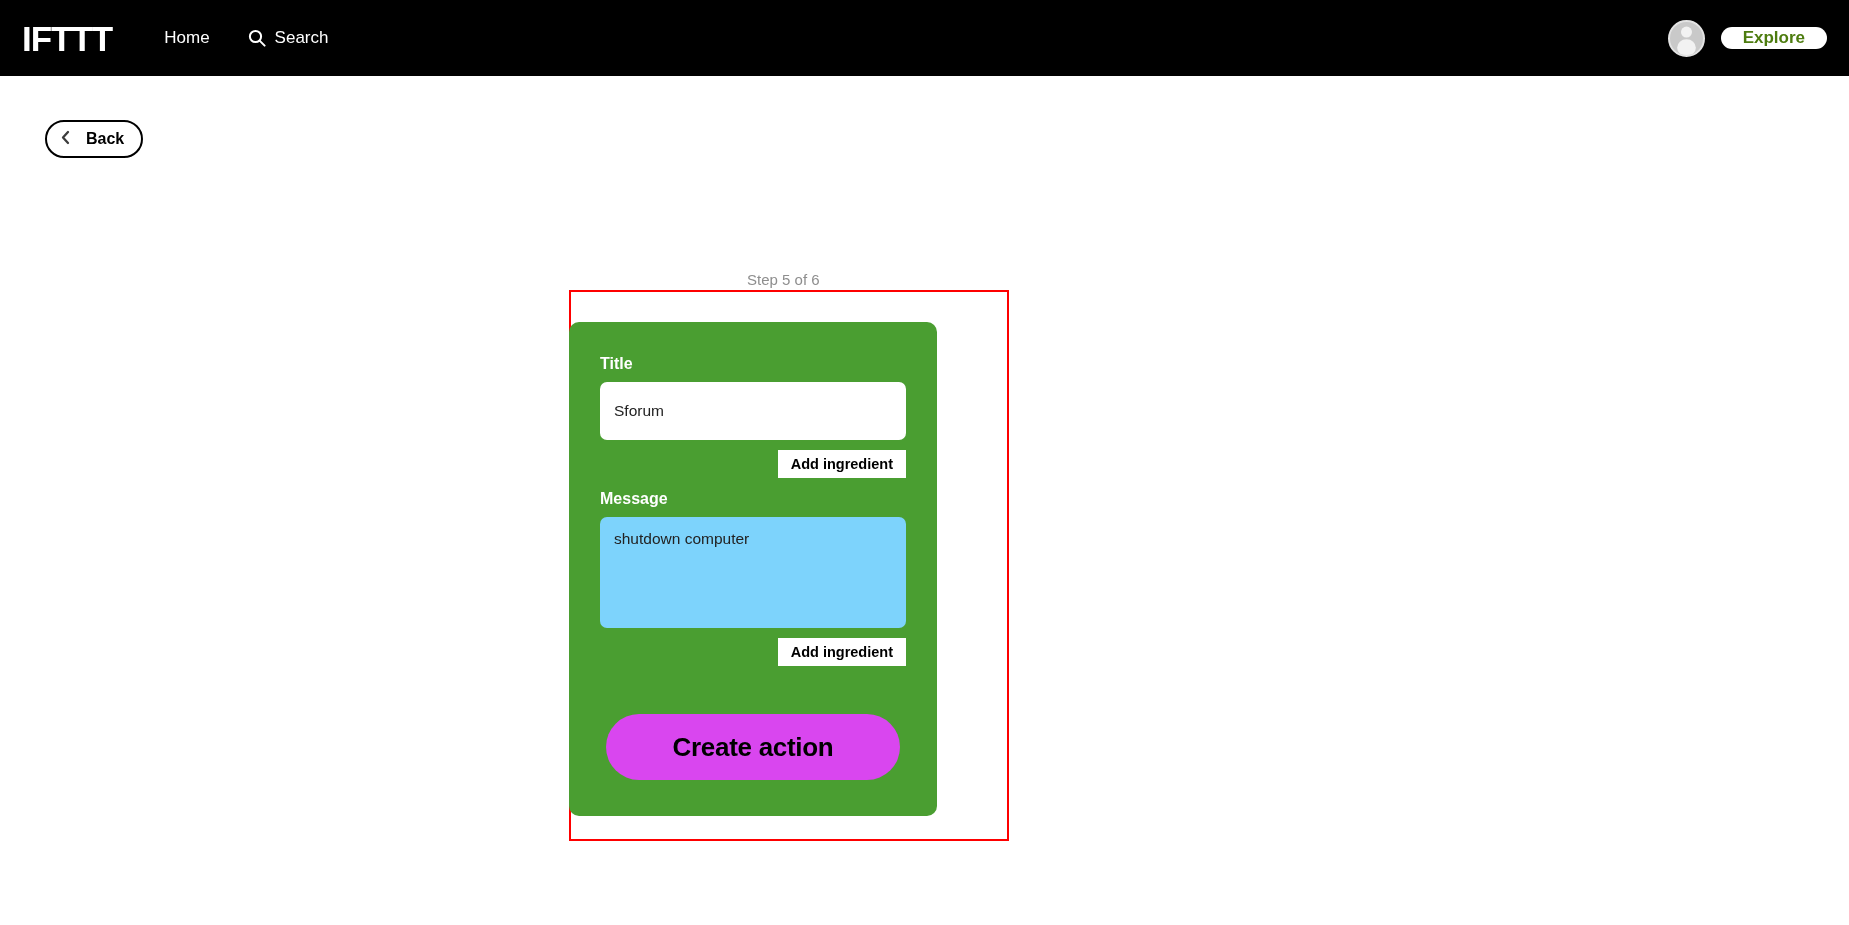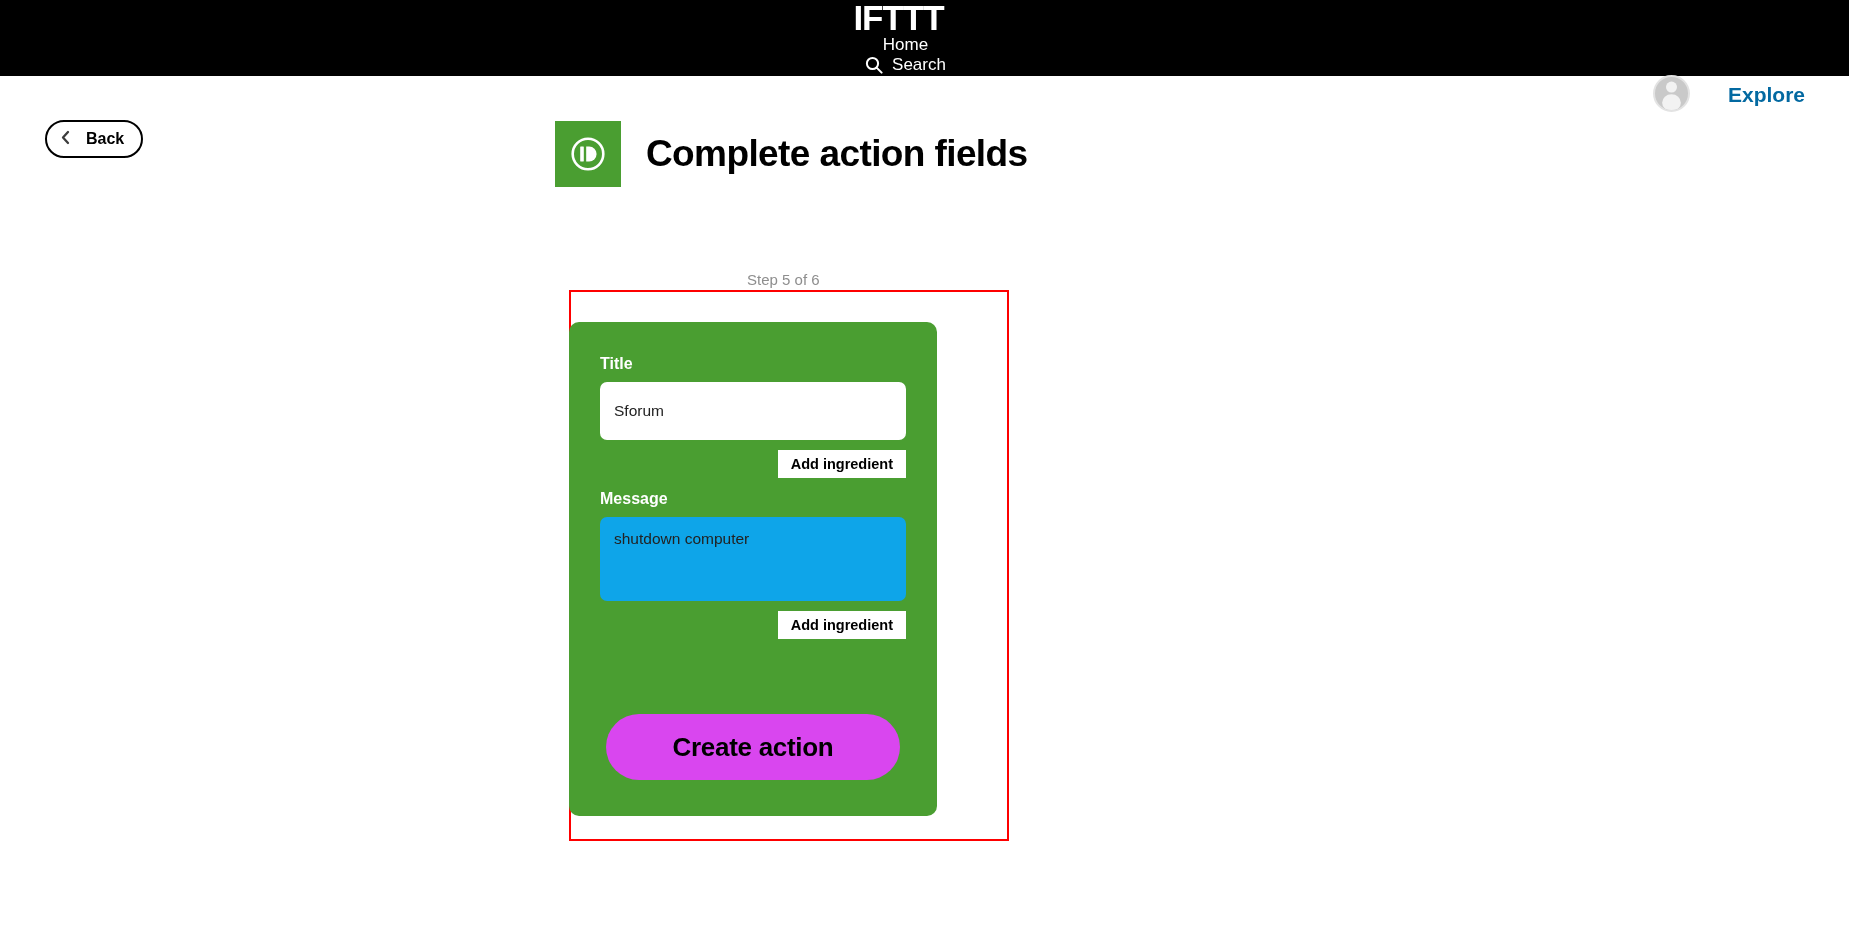--- a/index.html
+++ b/index.html
@@ -14,21 +14,20 @@
   }
 
   
   #site-header {
     height: 76px;
     background: #000000;
     display: flex;
     align-items: center;
     padding: 0 22px;
     position: relative;
-    flex-direction: column;
   }
 
   #brand-logo {
     color: #ffffff;
     font-size: 35px;
     font-weight: 700;
     letter-spacing: -1px;
     font-family: "Liberation Sans", sans-serif;
     line-height: 1;
     margin-right: 52px;
@@ -64,26 +63,26 @@
     border: 2px solid #e3e3e3;
     display: flex;
     align-items: flex-end;
     justify-content: center;
     overflow: hidden;
     cursor: pointer;
   }
 
   #explore-button {
     background: #ffffff;
-    color: #0369a1;
+    color: #4d7c0f;
     border: none;
     border-radius: 24px;
     height: 22px;
     padding: 0 22px;
-    font-size: 21px;
+    font-size: 17px;
     font-weight: 700;
     font-family: "Liberation Sans", sans-serif;
     cursor: pointer;
   }
 
   
   #page-body { position: relative; height: 849px; }
 
   #back-button {
     position: absolute;
@@ -180,22 +179,22 @@
     padding: 0 14px;
     font-size: 15.5px;
     color: #222222;
     font-family: "Liberation Sans", sans-serif;
     outline: none;
     display: block;
   }
 
   .text-area {
     width: 100%;
-    height: 84px;
-    background: #0ea5e9;
+    height: 111px;
+    background: #7dd3fc;
     border: none;
     border-radius: 7px;
     padding: 12px 14px;
     font-size: 15.5px;
     color: #222222;
     font-family: "Liberation Sans", sans-serif;
     outline: none;
     resize: none;
     display: block;
     line-height: 1.3;
@@ -276,30 +275,20 @@
 
   <button id="back-button">
     <span>
       <svg width="11" height="15" viewBox="0 0 11 15">
         <polyline points="8,2 3,7.5 8,13" fill="none" stroke="#3c3c3c" stroke-width="2.3" stroke-linecap="round" stroke-linejoin="round"></polyline>
       </svg>
     </span>
     <span>Back</span>
   </button>
 
-  <div id="title-row">
-    <div id="service-icon">
-      <svg width="40" height="40" viewBox="0 0 40 40">
-        <circle cx="20" cy="20" r="15.3" fill="none" stroke="#ffffff" stroke-width="2.6"></circle>
-        <rect x="12.2" y="12.6" width="3.6" height="14.8" rx="0.4" fill="#ffffff"></rect>
-        <path d="M18.2 12.6 H21.2 a7.4 7.4 0 0 1 0 14.8 H18.2 Z" fill="#ffffff"></path>
-      </svg>
-    </div>
-    <h1 id="page-title">Complete action fields</h1>
-  </div>
 
   <div id="step-indicator">Step 5 of 6</div>
 
   <div id="highlight-box"></div>
 
   <section id="action-form-card">
 
     <div class="field-group">
       <div class="field-label">Title</div>
       <input class="text-input" type="text" value="Sforum" style="">

